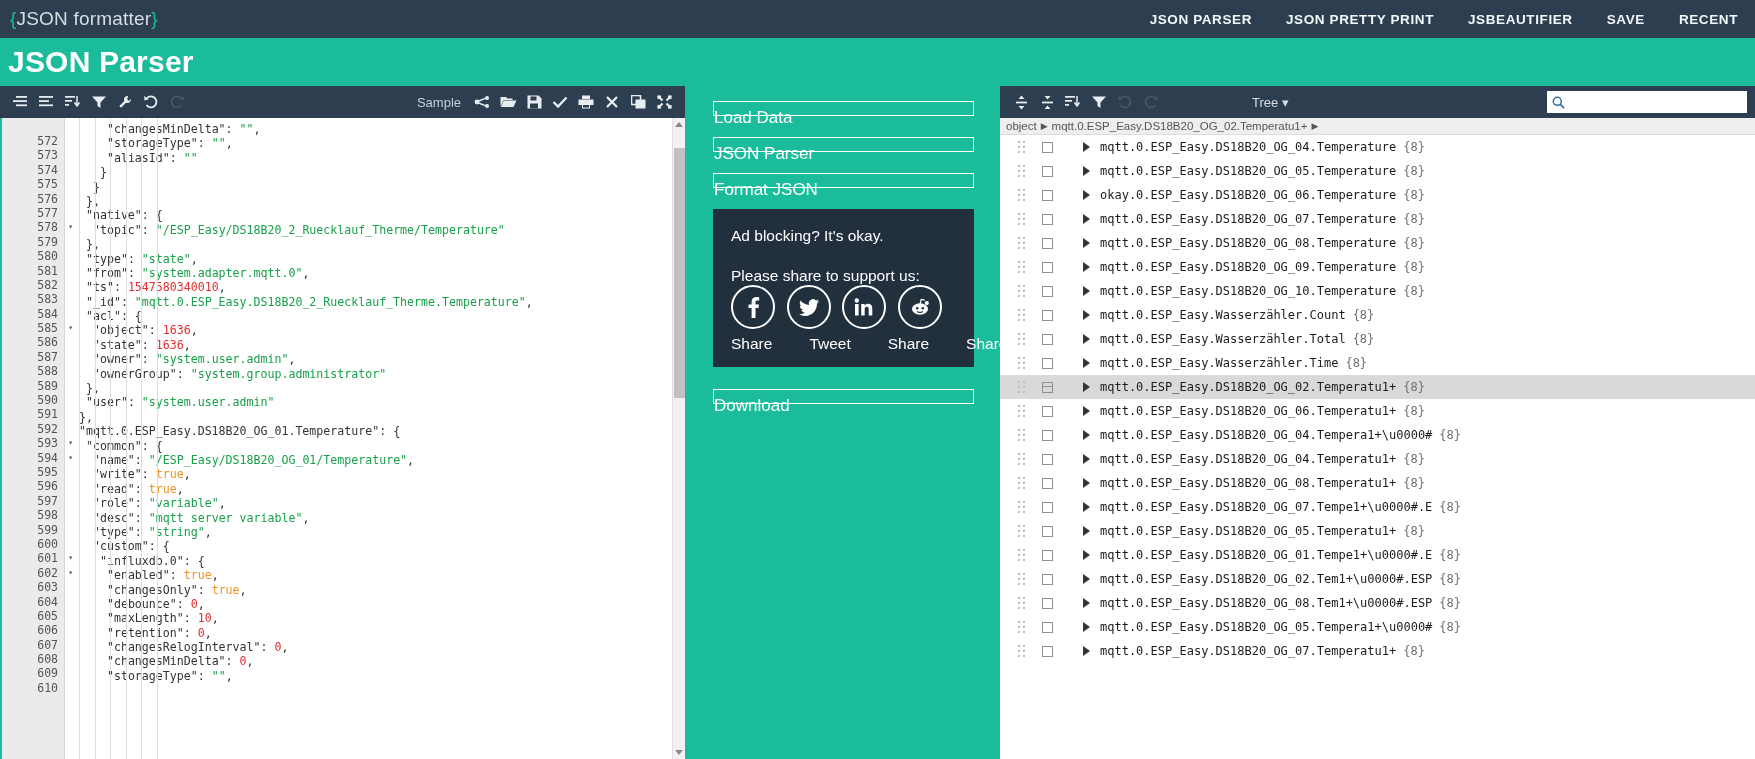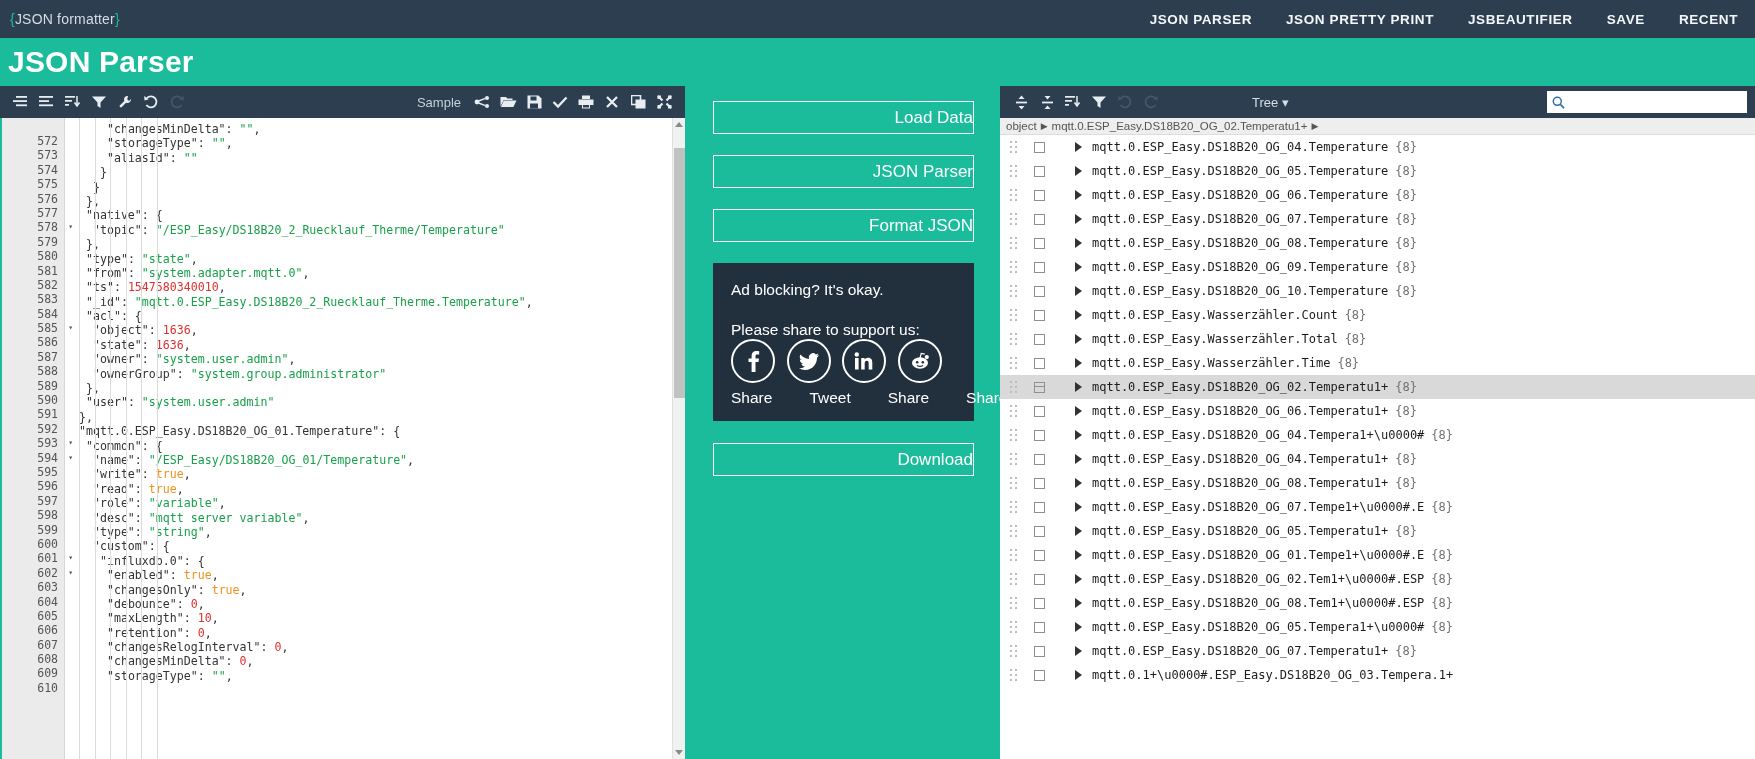--- a/index.html
+++ b/index.html
@@ -12,21 +12,21 @@
 
   
   .topnav {
     height: 38px;
     background: #2c3e50;
     display: flex;
     align-items: center;
     padding: 0 0 0 10px;
   }
   .logo {
-    font-size: 14px;
+    font-size: 19px;
     color: #d6dde3;
     letter-spacing: .2px;
     white-space: nowrap;
   }
   .logo .brace { color: #1abc9c; }
   .navlinks {
     margin-left: auto;
     display: flex;
     align-items: center;
     gap: 0px;
@@ -178,28 +178,28 @@
   
   .midcol {
     width: 314px;
     background: #1abc9c;
     padding: 15px 26px 0 27px;
     flex-shrink: 0;
   }
   .gbtn {
     display: block;
     width: 100%;
-    height: 33px;
+    height: 15px;
     line-height: 31px;
     background: transparent;
     border: 1px solid #ffffff;
     color: #ffffff;
     font-size: 17px;
     font-family: "Liberation Sans", sans-serif;
-    text-align: right;
+    text-align: left;
     cursor: pointer;
     margin-bottom: 21px;
   }
   .adbox {
     background: #222f3d;
     padding: 18px 32px 14px 18px;
     margin-top: 8px;
     margin-bottom: 22px;
   }
   .adbox p {
@@ -283,21 +283,21 @@
   .treebody {
     flex: 1;
     overflow: hidden;
     position: relative;
     background: #ffffff;
   }
   .trow {
     height: 24px;
     display: flex;
     align-items: center;
-    padding-left: 10px;
+    padding-left: 18px;
     white-space: nowrap;
   }
   .trow.sel { background: #d9d9d9; }
   .drag-dots {
     width: 12px; height: 12px;
     display: grid;
     grid-template-columns: repeat(2, 3px);
     grid-template-rows: repeat(3, 3px);
     gap: 2px;
     margin-right: 12px;
@@ -706,21 +706,21 @@
           <span class="drag-dots">
             <i></i>
             <i></i>
             <i></i>
             <i></i>
             <i></i>
             <i></i>
           </span>
           <span class="tbox"></span>
           <span class="tcaret"></span>
-          <span class="tlabel">mqtt.0.ESP_Easy.DS18B20_OG_06.Temperature</span>
+          <span class="tlabel">okay.0.ESP_Easy.DS18B20_OG_06.Temperature</span>
           <span class="tcount">{8}</span>
         </div>
         <div class="trow">
           <span class="drag-dots">
             <i></i>
             <i></i>
             <i></i>
             <i></i>
             <i></i>
             <i></i>
@@ -974,30 +974,17 @@
             <i></i>
             <i></i>
             <i></i>
             <i></i>
             <i></i>
           </span>
           <span class="tbox"></span>
           <span class="tcaret"></span>
           <span class="tlabel">mqtt.0.ESP_Easy.DS18B20_OG_07.Temperatu1+</span>
           <span class="tcount">{8}</span>
-        </div>
-        <div class="trow">
-          <span class="drag-dots">
-            <i></i>
-            <i></i>
-            <i></i>
-            <i></i>
-            <i></i>
-            <i></i>
-          </span>
-          <span class="tbox"></span>
-          <span class="tcaret"></span>
-          <span class="tlabel">mqtt.0.1+\u0000#.ESP_Easy.DS18B20_OG_03.Tempera.1+</span>
         </div>
       </div>
 
   </div>
 </div>
 
 </body></html>

